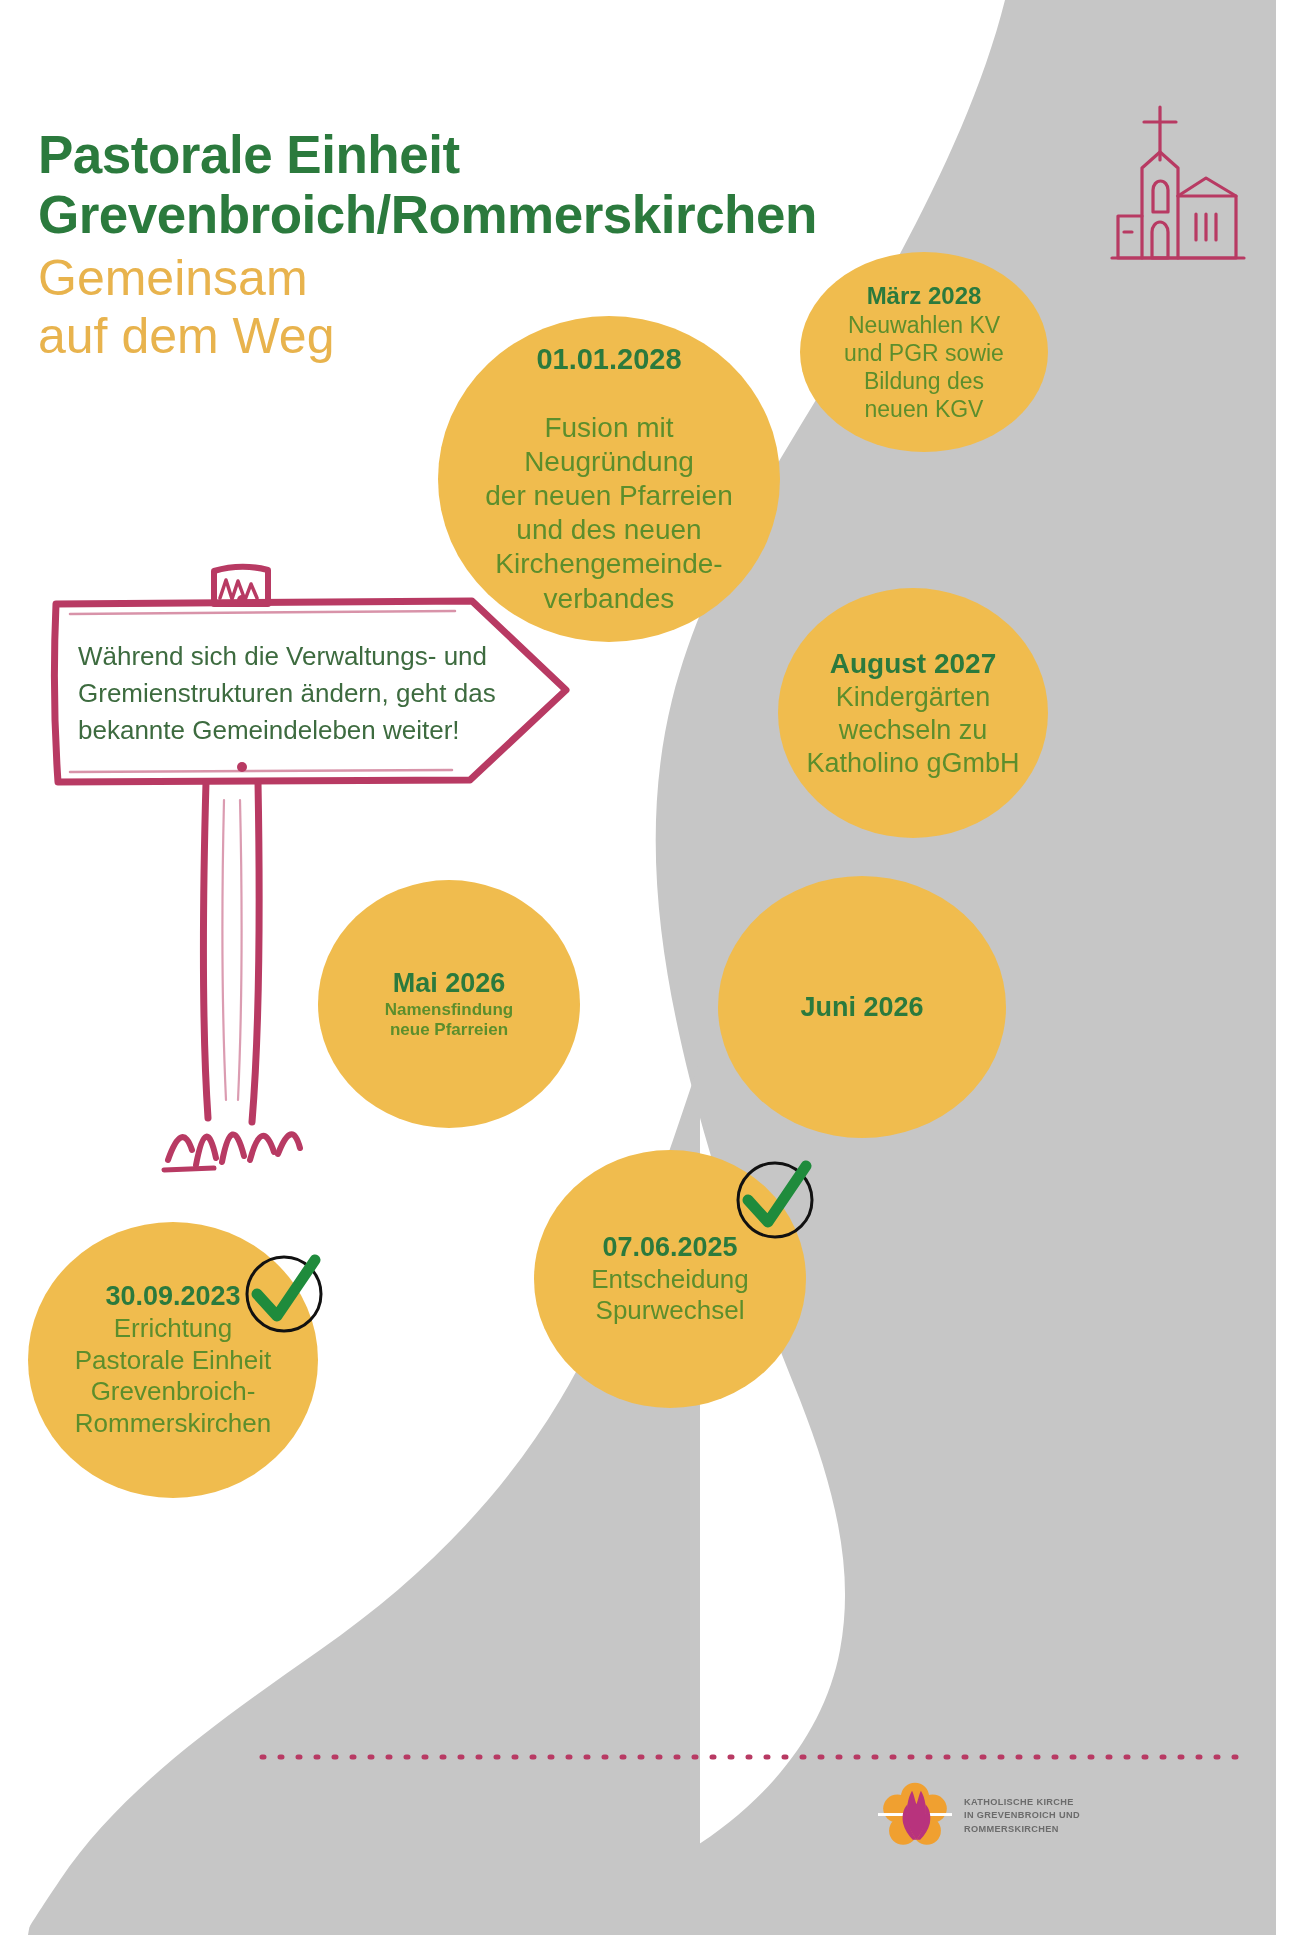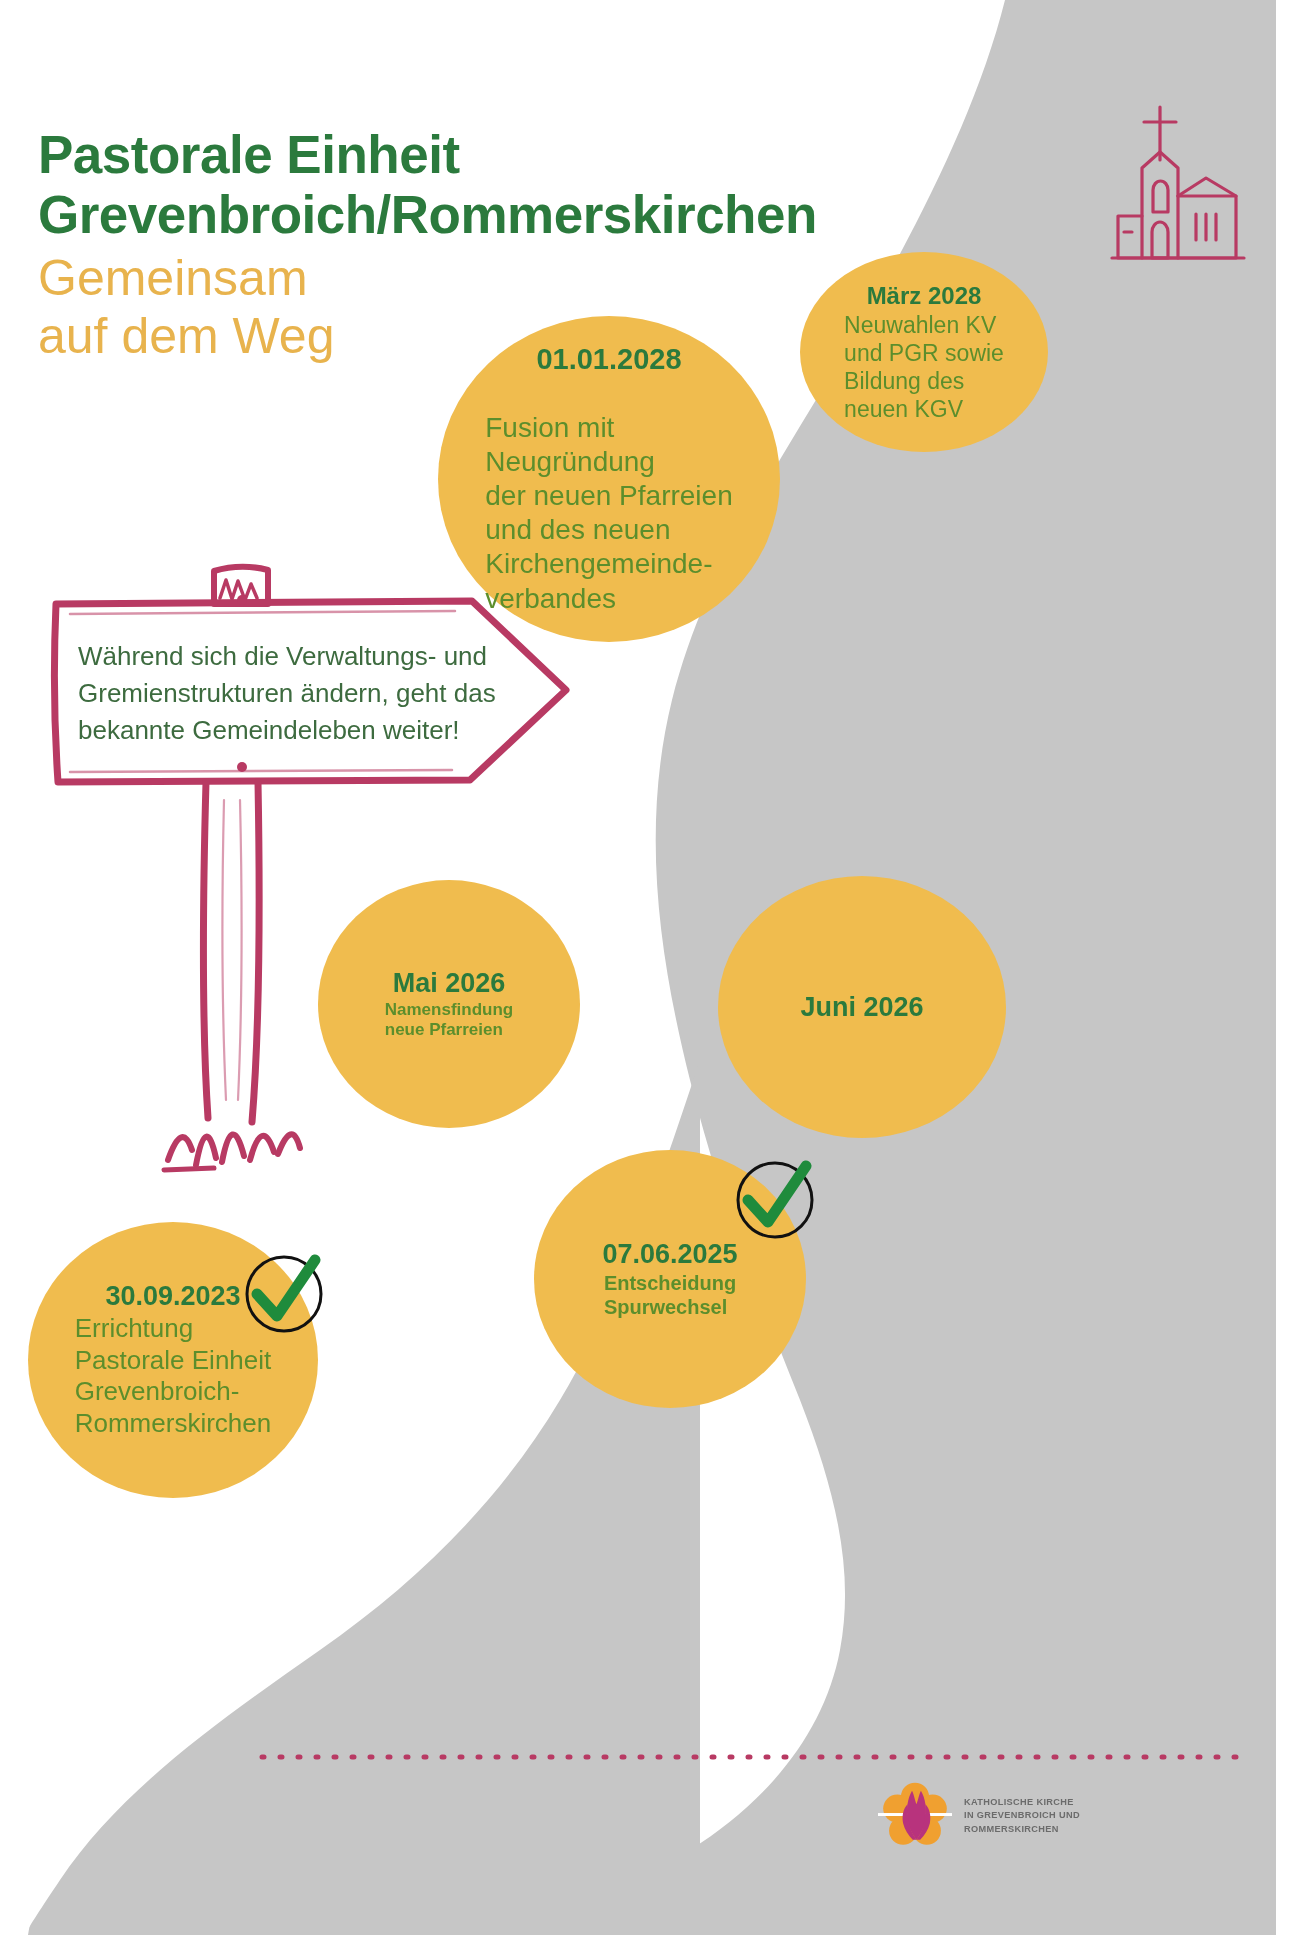--- a/index.html
+++ b/index.html
@@ -44,20 +44,21 @@
 
   
   .bubble {
     position: absolute;
     background: #f0bc4e;
     border-radius: 50%;
     display: flex;
     flex-direction: column;
     align-items: center;
     justify-content: center;
+    text-align: center;
     color: #5c8e2c;
     padding: 4px;
   }
   .bubble .date {
     font-weight: bold;
     color: #2b7a3d;
     line-height: 1.22;
   }
   .bubble .body { line-height: 1.22; }
 
@@ -77,21 +78,21 @@
   #b-2026-05   { left: 318px; top: 880px;  width: 262px; height: 248px; }
   #b-2026-05 .date { font-size: 27px; }
   #b-2026-05 .body { font-size: 17px; font-weight: bold; }
 
   #b-2026-06   { left: 718px; top: 876px;  width: 288px; height: 262px; }
   #b-2026-06 .date { font-size: 27px; }
   #b-2026-06 .body { font-size: 26px; }
 
   #b-2025-06   { left: 534px; top: 1150px; width: 272px; height: 258px; }
   #b-2025-06 .date { font-size: 27px; }
-  #b-2025-06 .body { font-size: 20px; font-weight: bold; }
+  #b-2025-06 .body { font-size: 26px; }
 
   #b-2023-09   { left: 28px;  top: 1222px; width: 290px; height: 276px; }
   #b-2023-09 .date { font-size: 27px; }
   #b-2023-09 .body { font-size: 26px; }
 
   
   .bubble .line { white-space: nowrap; }
   #b-2027-08 .line, #b-2026-06 .line { white-space: nowrap; }
 
   
@@ -226,20 +227,28 @@
   <div class="bubble" id="b-2028-03">
     <div class="date">März 2028</div>
     <div class="body">
       <div class="line">Neuwahlen KV</div>
       <div class="line">und PGR sowie</div>
       <div class="line">Bildung des</div>
       <div class="line">neuen KGV</div>
     </div>
   </div>
 
+  <div class="bubble" id="b-2027-08">
+    <div class="date">August 2027</div>
+    <div class="body">
+      <div class="line">Kindergärten</div>
+      <div class="line">wechseln zu</div>
+      <div class="line">Katholino gGmbH</div>
+    </div>
+  </div>
 
   <div class="bubble" id="b-2026-05">
     <div class="date">Mai 2026</div>
     <div class="body">
       <div class="line">Namensfindung</div>
       <div class="line">neue Pfarreien</div>
     </div>
   </div>
 
   <div class="bubble" id="b-2026-06">

